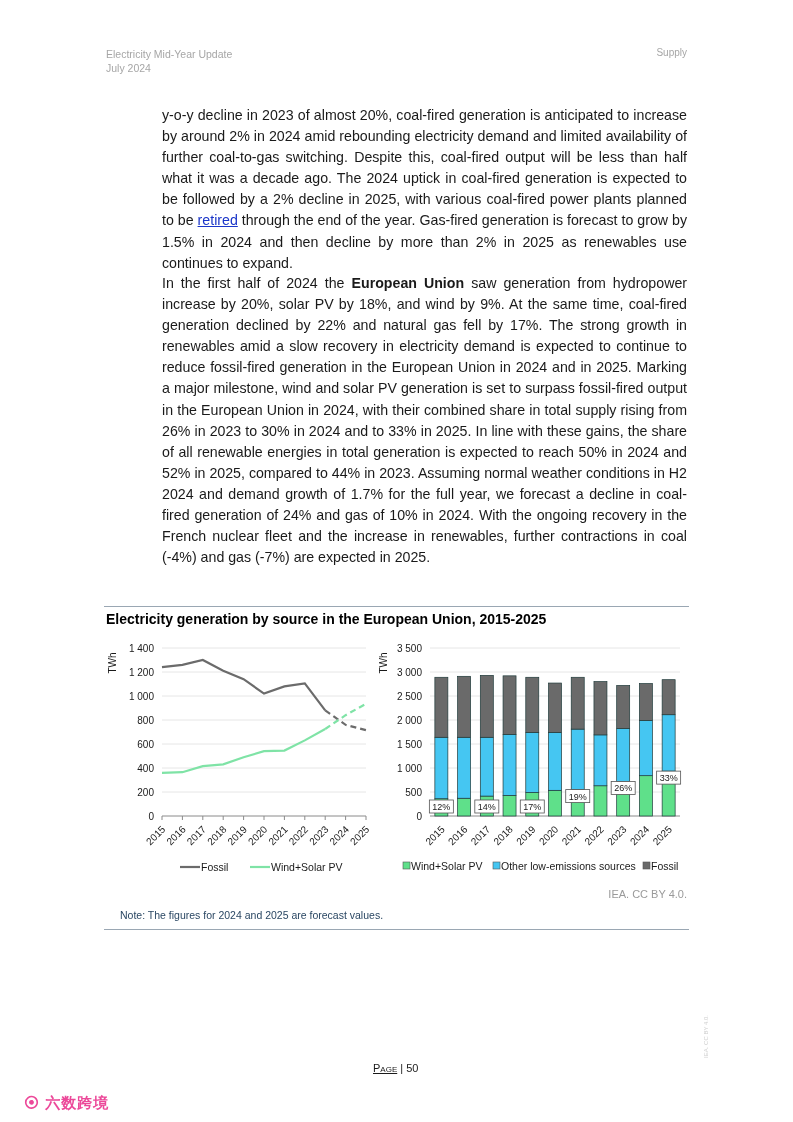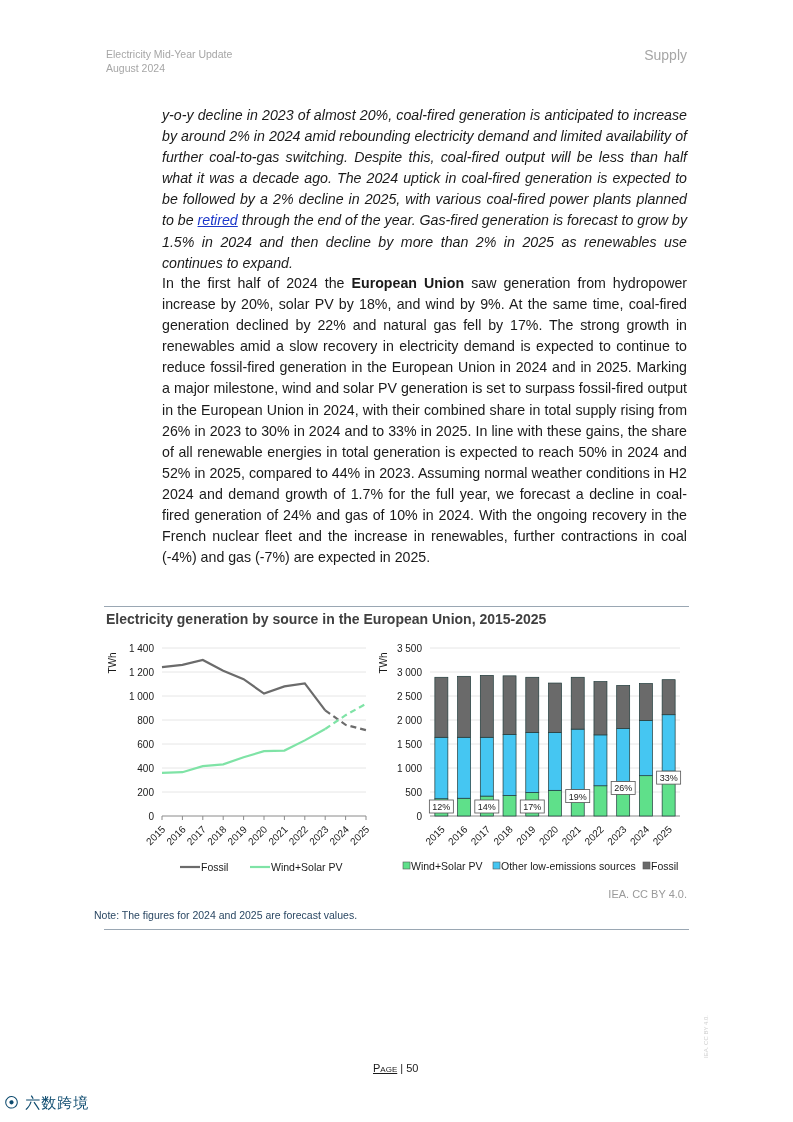--- a/index.html
+++ b/index.html
@@ -1,39 +1,39 @@
 <!DOCTYPE html>
 <html><head>
 <meta charset="utf-8">
 <style>
   html, body { margin: 0; padding: 0; background: #fff; }
   body { width: 793px; height: 1122px; position: relative; overflow: hidden; font-family: "Liberation Sans", sans-serif; color: #1a1a1a; }
   .hdr-left { position: absolute; left: 106px; top: 47px; font-size: 10.5px; line-height: 14px; color: #a6a6a6; }
-  .hdr-right { position: absolute; right: 106px; top: 47px; font-size: 14px; color: #a6a6a6; }
+  .hdr-right { position: absolute; right: 106px; top: 47px; font-size: 10px; color: #a6a6a6; }
   .body-text { position: absolute; left: 162px; width: 525px; font-size: 14.2px; line-height: 21.1px; text-align: justify; color: #1a1a1a; }
-  .p1 { top: 105px; font-style: italic; }
+  .p1 { top: 105px; }
   .p2 { top: 273px; }
   .body-text p { margin: 0; }
   .body-text a { color: #1a35c9; text-decoration: underline; }
   .rule { position: absolute; left: 104px; width: 585px; height: 1px; background: #9aa7b3; }
-  .chart-title { position: absolute; left: 106px; top: 611px; font-size: 14px; font-weight: bold; color: #404040; }
+  .chart-title { position: absolute; left: 106px; top: 611px; font-size: 14px; font-weight: bold; color: #000000; }
   svg text { font-family: "Liberation Sans", sans-serif; }
   .source { position: absolute; right: 106px; top: 888px; font-size: 11px; color: #9a9a9a; }
-  .note { position: absolute; left: 94px; top: 909px; font-size: 10.5px; color: #2a4763; }
+  .note { position: absolute; left: 120px; top: 909px; font-size: 10.5px; color: #2a4763; }
   .page-num { position: absolute; left: 373px; top: 1062px; font-size: 11px; color: #1a1a1a; }
   .page-num .sc { font-variant: small-caps; text-decoration: underline; }
   .side-mark { position: absolute; left: 703px; top: 1015px; font-size: 6px; color: #cfcfcf; writing-mode: vertical-rl; transform: rotate(180deg); }
-  .watermark { position: absolute; left: 4px; top: 1094px; font-size: 15px; color: #0c4a6e; font-weight: normal; letter-spacing: 1px; }
+  .watermark { position: absolute; left: 24px; top: 1094px; font-size: 15px; color: #ec4899; font-weight: bold; letter-spacing: 1px; }
 </style>
 </head>
 <body>
 
 <div class="hdr-left">
   <div>Electricity Mid-Year Update</div>
-  <div>August 2024</div>
+  <div>July 2024</div>
 </div>
 <div class="hdr-right">Supply</div>
 
 <div class="body-text p1">
   <p><span>y-o-y decline in 2023 of almost 20%, coal-fired generation is anticipated to increase by around 2% in 2024 amid rebounding electricity demand and limited availability of further coal-to-gas switching. Despite this, coal-fired output will be less than half what it was a decade ago. The 2024 uptick in coal-fired generation is expected to be followed by a 2% decline in 2025, with various coal-fired power plants planned to be </span><a href="#">retired</a><span> through the end of the year. Gas-fired generation is forecast to grow by 1.5% in 2024 and then decline by more than 2% in 2025 as renewables use continues to expand.</span></p>
 </div>
 
 <div class="body-text p2">
   <p><span>In the first half of 2024 the </span><b>European Union</b><span> saw generation from hydropower increase by 20%, solar PV by 18%, and wind by 9%. At the same time, coal-fired generation declined by 22% and natural gas fell by 17%. The strong growth in renewables amid a slow recovery in electricity demand is expected to continue to reduce fossil-fired generation in the European Union in 2024 and in 2025. Marking a major milestone, wind and solar PV generation is set to surpass fossil-fired output in the European Union in 2024, with their combined share in total supply rising from 26% in 2023 to 30% in 2024 and to 33% in 2025. In line with these gains, the share of all renewable energies in total generation is expected to reach 50% in 2024 and 52% in 2025, compared to 44% in 2023. Assuming normal weather conditions in H2 2024 and demand growth of 1.7% for the full year, we forecast a decline in coal-fired generation of 24% and gas of 10% in 2024. With the ongoing recovery in the French nuclear fleet and the increase in renewables, further contractions in coal (-4%) and gas (-7%) are expected in 2025.</span></p>
 </div>

